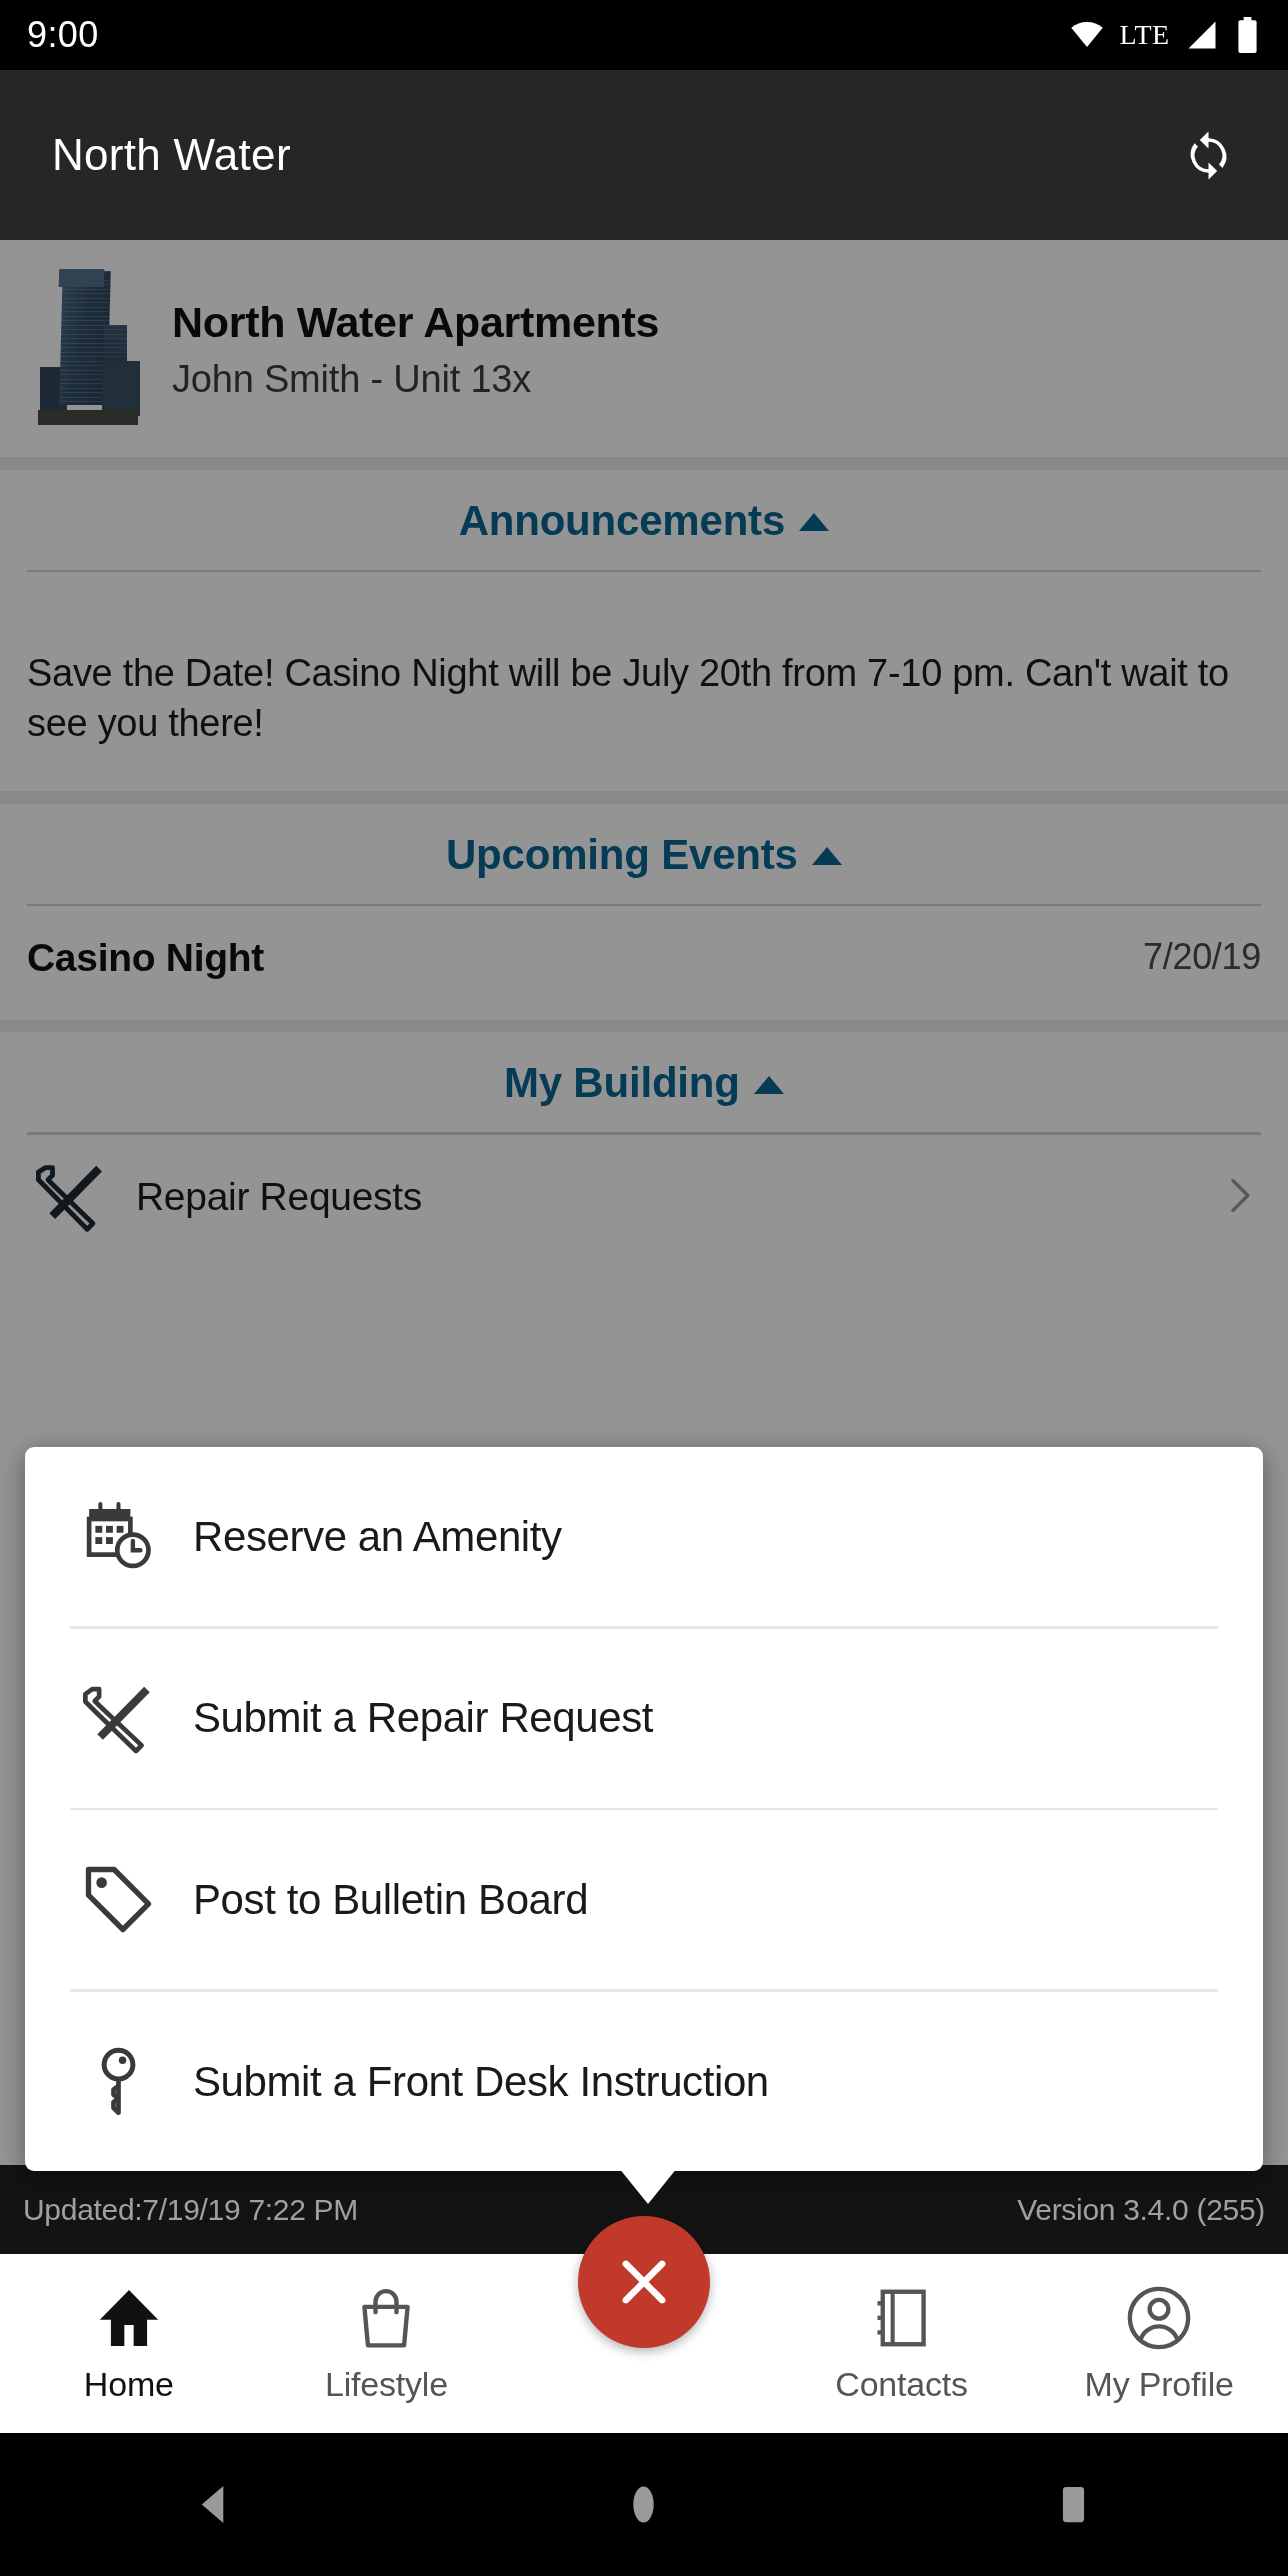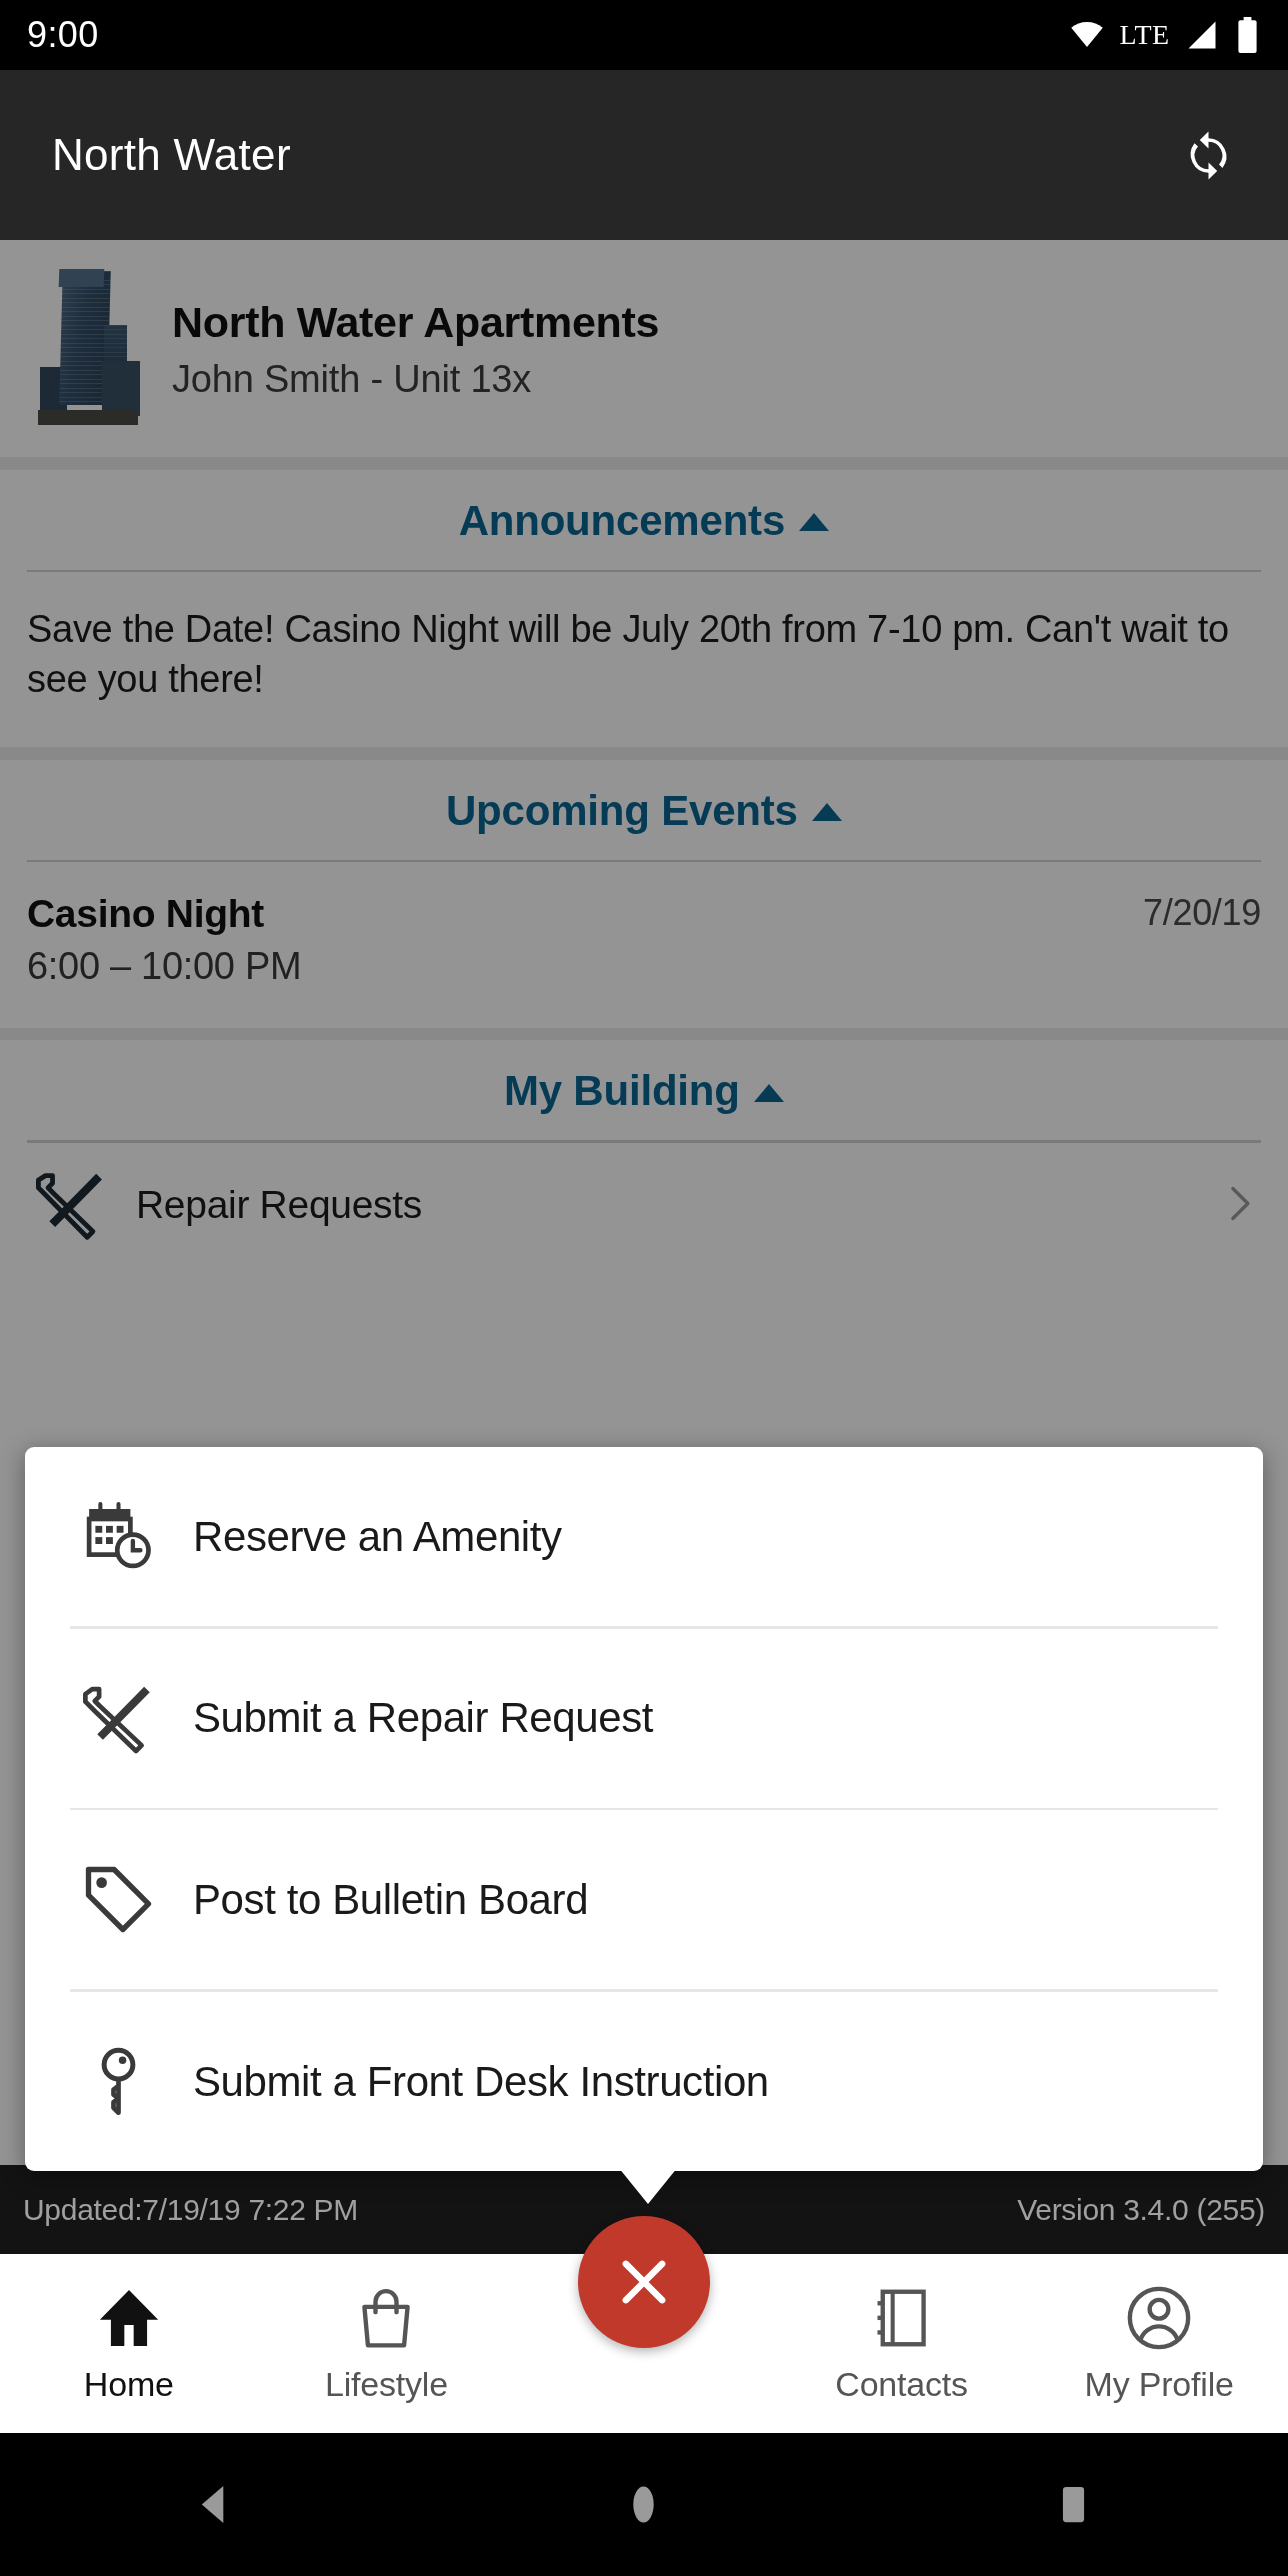--- a/index.html
+++ b/index.html
@@ -97,21 +97,21 @@
   .sec-title { font-size:42px; font-weight:bold; color:#0b6694; letter-spacing:-0.2px; }
   .caret-up {
     width:0; height:0; border-left:15px solid transparent;
     border-right:15px solid transparent; border-bottom:18px solid #0b6694;
     margin-top:3.6px;
   }
   .hr { height:2.7px; background:#d2d2d2; margin:0 27px; }
 
   .ann-body {
     font-size:38px; color:#1c1c1c; line-height:1.32;
-    padding:32px 27px 39px 27px; letter-spacing:-0.3px;
+    padding:32px 27px 39px 27px; letter-spacing:-0.3px;margin-top:44px;
   }
 
   .event-row { padding:30px 27px 36px 27px; position:relative; }
   .event-title { font-size:39px; font-weight:bold; color:#111; letter-spacing:-0.3px; }
   .event-time { font-size:38px; color:#3a3a3a; margin-top:9px; letter-spacing:-0.3px; }
   .event-date {
     position:absolute; right:27px; top:30px;
     font-size:36px; color:#4a4a4a; letter-spacing:-0.3px;
   }
 
@@ -241,21 +241,20 @@
     <div class="sec-gap"></div>
 
     <div class="section">
       <div class="sec-head">
         <span class="sec-title">Upcoming Events</span>
         <span class="caret-up"></span>
       </div>
       <div class="hr"></div>
       <div class="event-row">
         <div class="event-title">Casino Night</div>
-        <div class="event-time">6:00 – 10:00 PM</div>
         <div class="event-date">7/20/19</div>
       </div>
     </div>
 
     <div class="sec-gap"></div>
 
     <div class="section">
       <div class="sec-head">
         <span class="sec-title">My Building</span>
         <span class="caret-up"></span>

